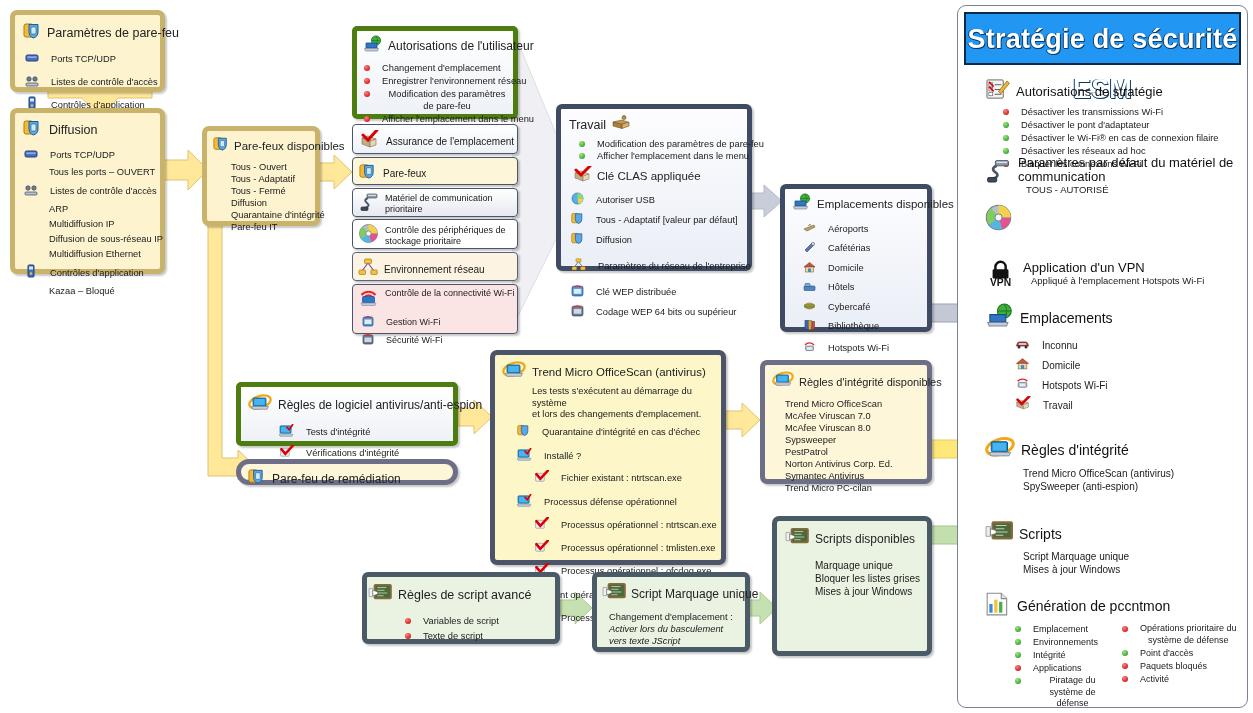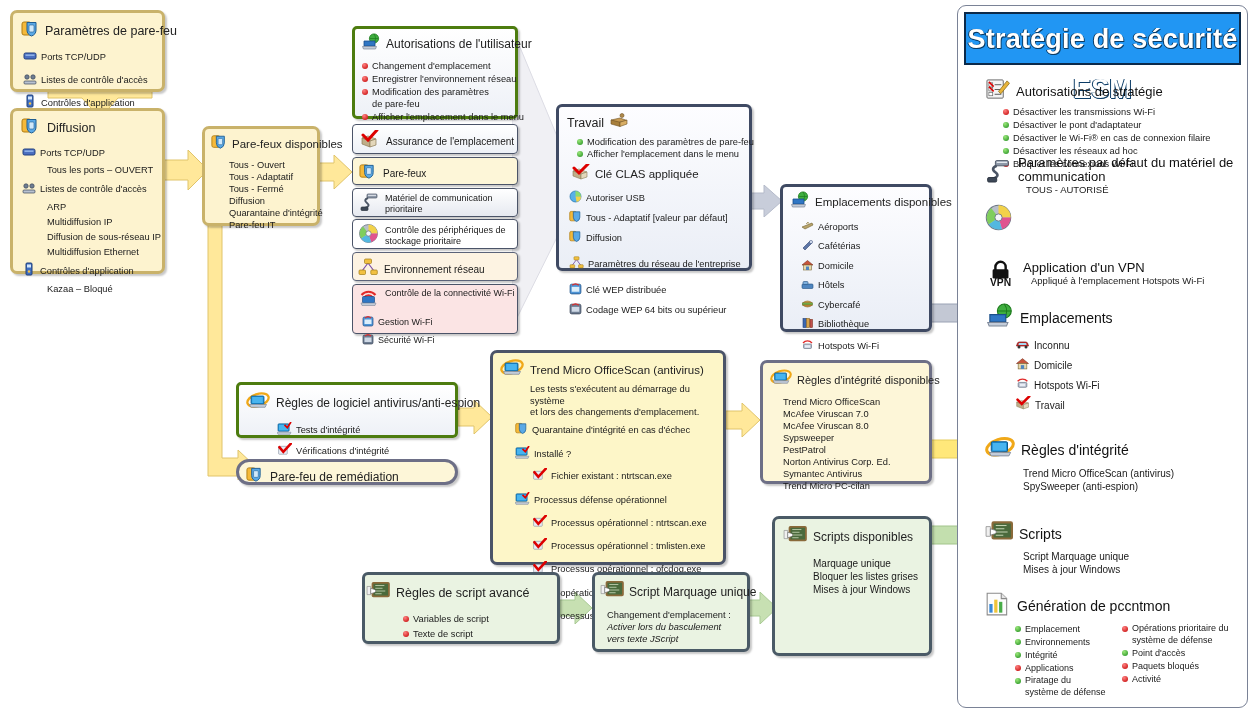--- a/index.html
+++ b/index.html
@@ -1,36 +1,36 @@
 <!DOCTYPE html>
 <html><head>
 <meta charset="utf-8">
 <style>
   html,body{margin:0;padding:0;background:#ffffff;}
   body{font-family:"Liberation Sans","DejaVu Sans",sans-serif;-webkit-font-smoothing:antialiased;}
   #canvas{position:relative;width:1253px;height:713px;overflow:hidden;background:#fff;}
 
-  .box{position:absolute;box-sizing:border-box;border:3px solid #4d7c0f;border-radius:7px;}
+  .box{position:absolute;box-sizing:border-box;border:5px solid #4d7c0f;border-radius:7px;}
   .bx-yellow{background:#fdf3cf;border-color:#c9b26a;}
   .bx-yellow2{background:#fdf6d8;border-color:#6d6f86;}
   .bx-white{background:#ffffff;}
   .bx-grad{background:linear-gradient(180deg,#ffffff 0%,#eef1f7 100%);}
   .bx-pink{background:#fbe4e4;border-color:#5b6379;}
   .bx-gray{background:linear-gradient(180deg,#ffffff 0%,#e6e9f0 100%);border-color:#5b6379;}
   .bx-green{background:#eaf3e2;border-color:#4a5a66;}
   .bx-ltblue{background:linear-gradient(180deg,#fdfdff 0%,#eaeef6 100%);border-color:#3f4a63;}
 
   .title{font-size:12.5px;color:#222;white-space:nowrap;}
   .row{font-size:9.3px;color:#1a1a1a;white-space:nowrap;line-height:12px;}
   .row10{font-size:10px;color:#1a1a1a;white-space:nowrap;line-height:13px;}
   .row9{font-size:9px;color:#1a1a1a;white-space:nowrap;line-height:12px;}
   .wrap{white-space:normal;}
 
   .ic{display:inline-block;vertical-align:middle;flex:none;}
-  .li{display:flex;align-items:center;gap:4px;}
+  .li{display:flex;align-items:center;gap:12px;text-align:center;}
 
   
   .b{width:6px;height:6px;border-radius:50%;flex:none;display:inline-block;}
   .b-red{background:radial-gradient(circle at 35% 30%,#ff8080,#c00000);}
   .b-green{background:radial-gradient(circle at 35% 30%,#9be87a,#1c8a1c);}
 
   
   .arrow{position:absolute;}
 
   
@@ -506,21 +506,21 @@
               <path d="M2 7l6-2 8 3-6 2z" fill="#d7c9a8" stroke="#8a7a56" stroke-width=".6"></path>
               <path d="M2 7v5l8 3V10z" fill="#bfae89" stroke="#8a7a56" stroke-width=".6"></path>
               <path d="M10 10l6-2v5l-6 2z" fill="#e3d7bb" stroke="#8a7a56" stroke-width=".6"></path>
               <path d="M3 4 L8 9 L17 0" stroke="#d00" stroke-width="3" fill="none" stroke-linecap="round"></path>
             </svg></span>
         <span class="row">Travail</span>
       </div>
     </div>
   </div>
 
-  <div class="box bx-grad shadow" style="left:236px;top:382px;width:222px;height:56px;border-radius:5px;">
+  <div class="box bx-grad shadow" style="left:236px;top:382px;width:222px;height:64px;border-radius:5px;">
     <div style="display:flex;align-items:center;gap:6px;padding:6px 0 0 7px;">
       <span class="ic">
         <svg width="24" height="20" viewBox="0 0 24 20">
             <ellipse cx="12" cy="9" rx="11" ry="6" fill="none" stroke="#f0a818" stroke-width="2.3" transform="rotate(-18 12 9)"></ellipse>
             <rect x="5" y="5" width="13" height="8" rx="1" fill="#1d8fd8" stroke="#0f5a8c" stroke-width=".8"></rect>
             <rect x="6.2" y="6" width="10.6" height="6" fill="#48b4ef"></rect>
             <path d="M3.5 13.5h17l-1.4 2.8H4.9z" fill="#c3ccd9" stroke="#7d8798" stroke-width=".7"></path>
           </svg>
       </span>
       <span class="title" style="font-size:12px;">Règles de logiciel antivirus/anti-espion</span>

